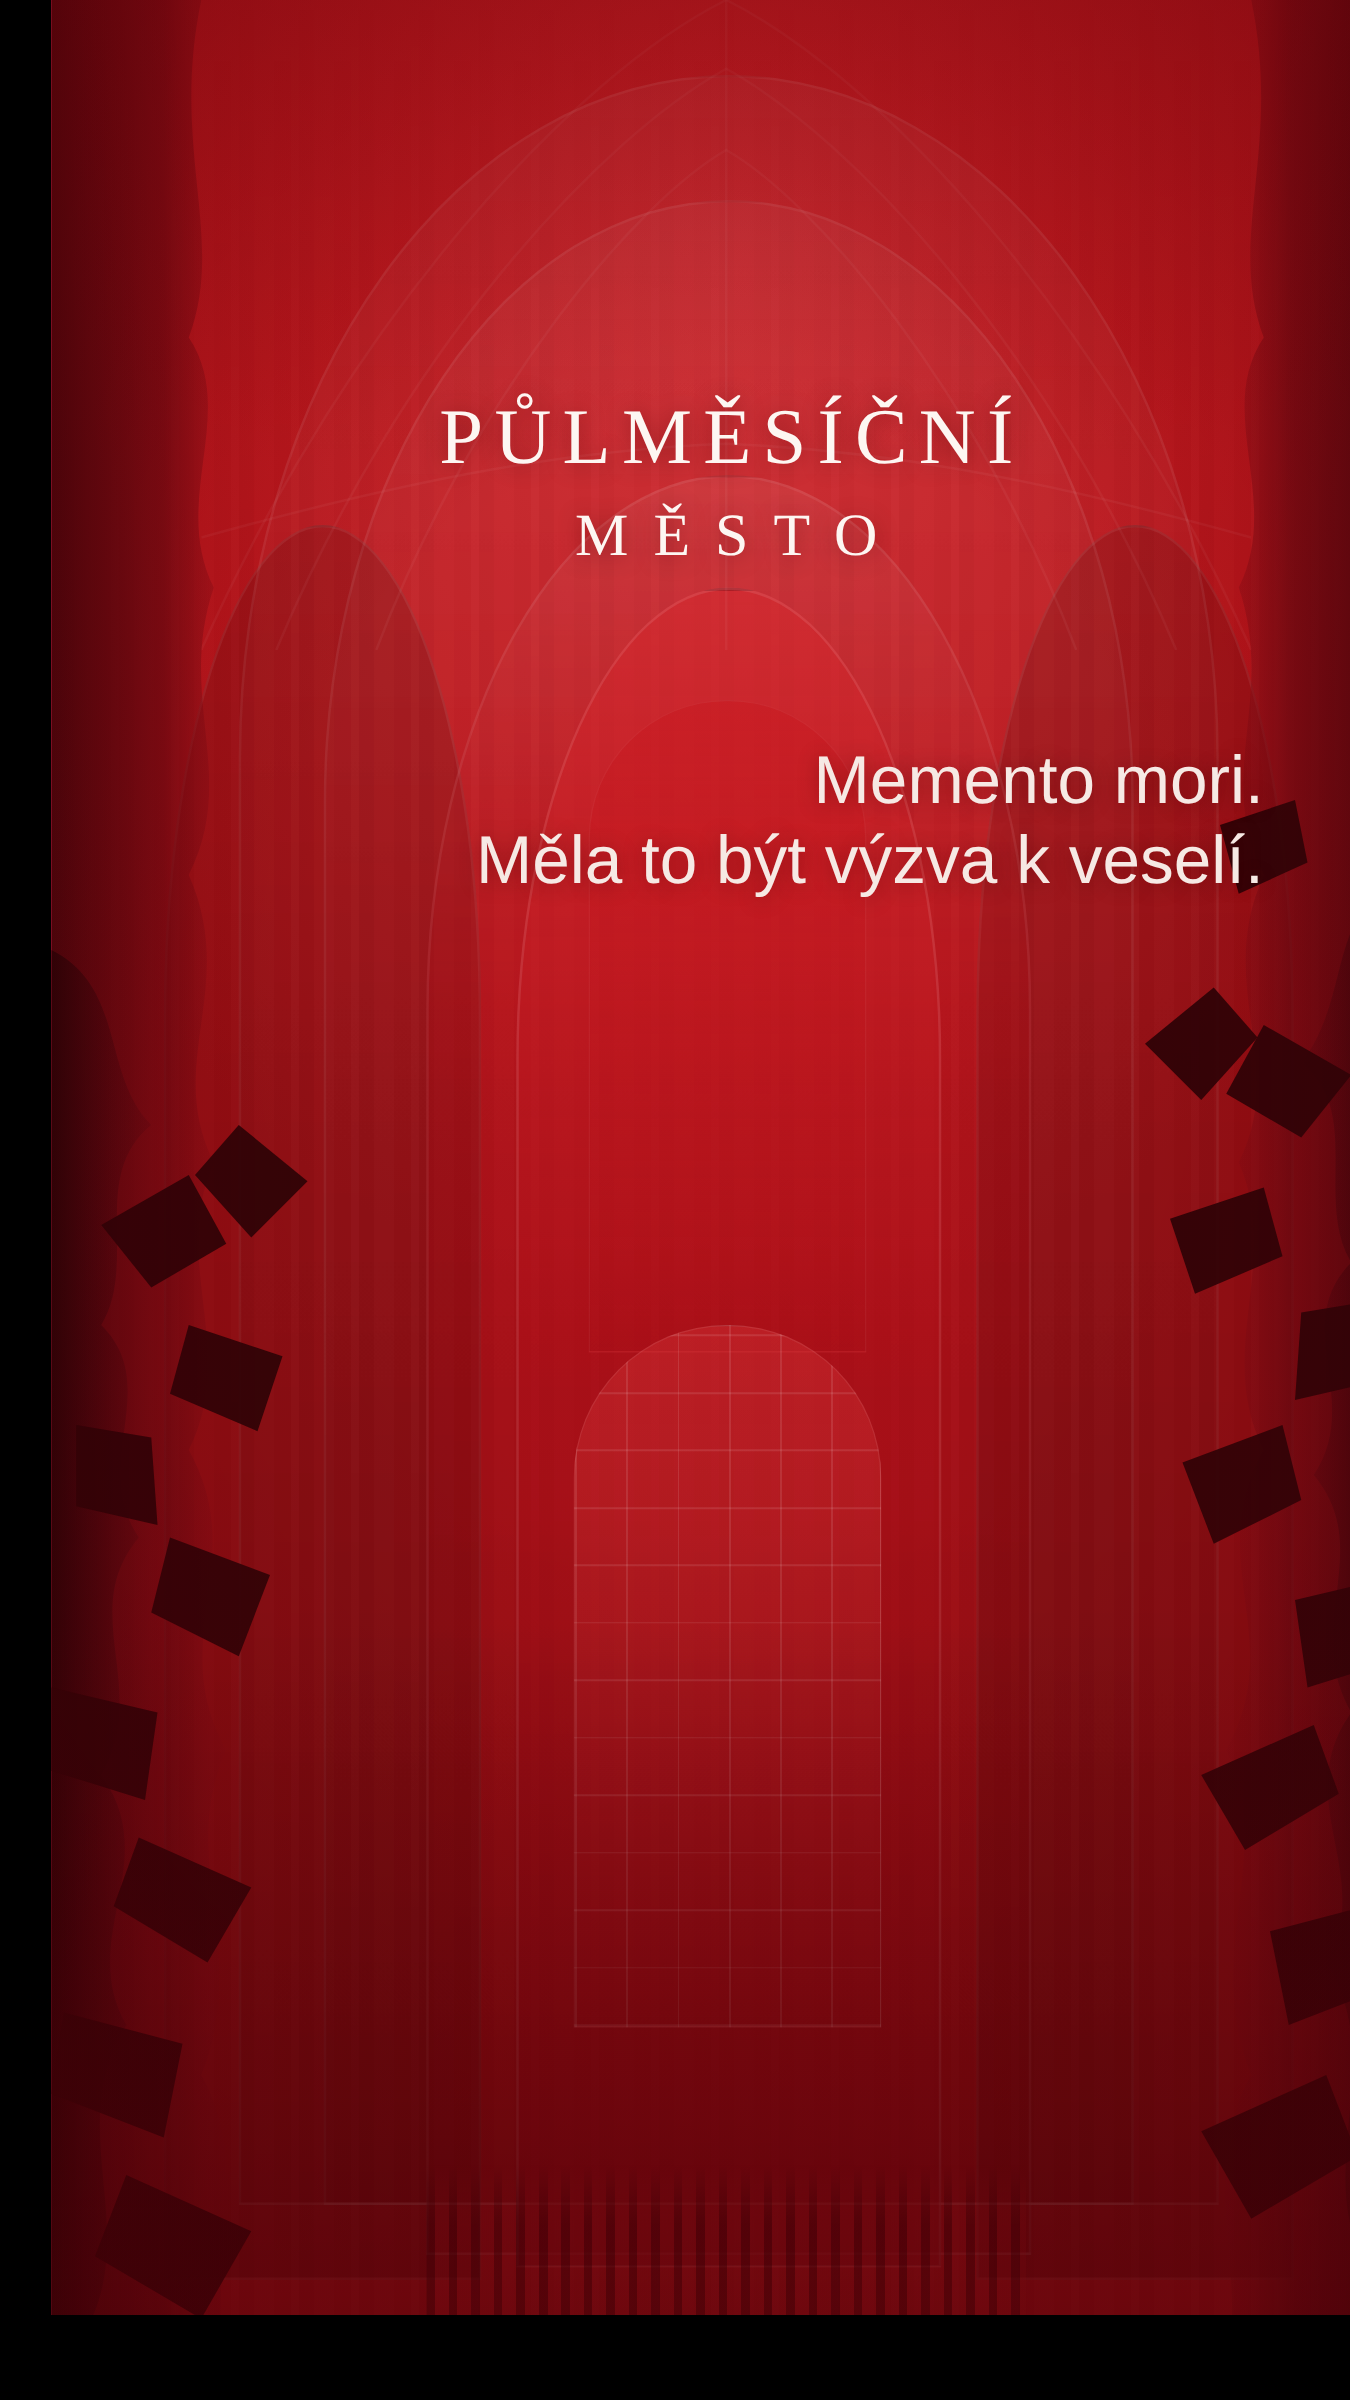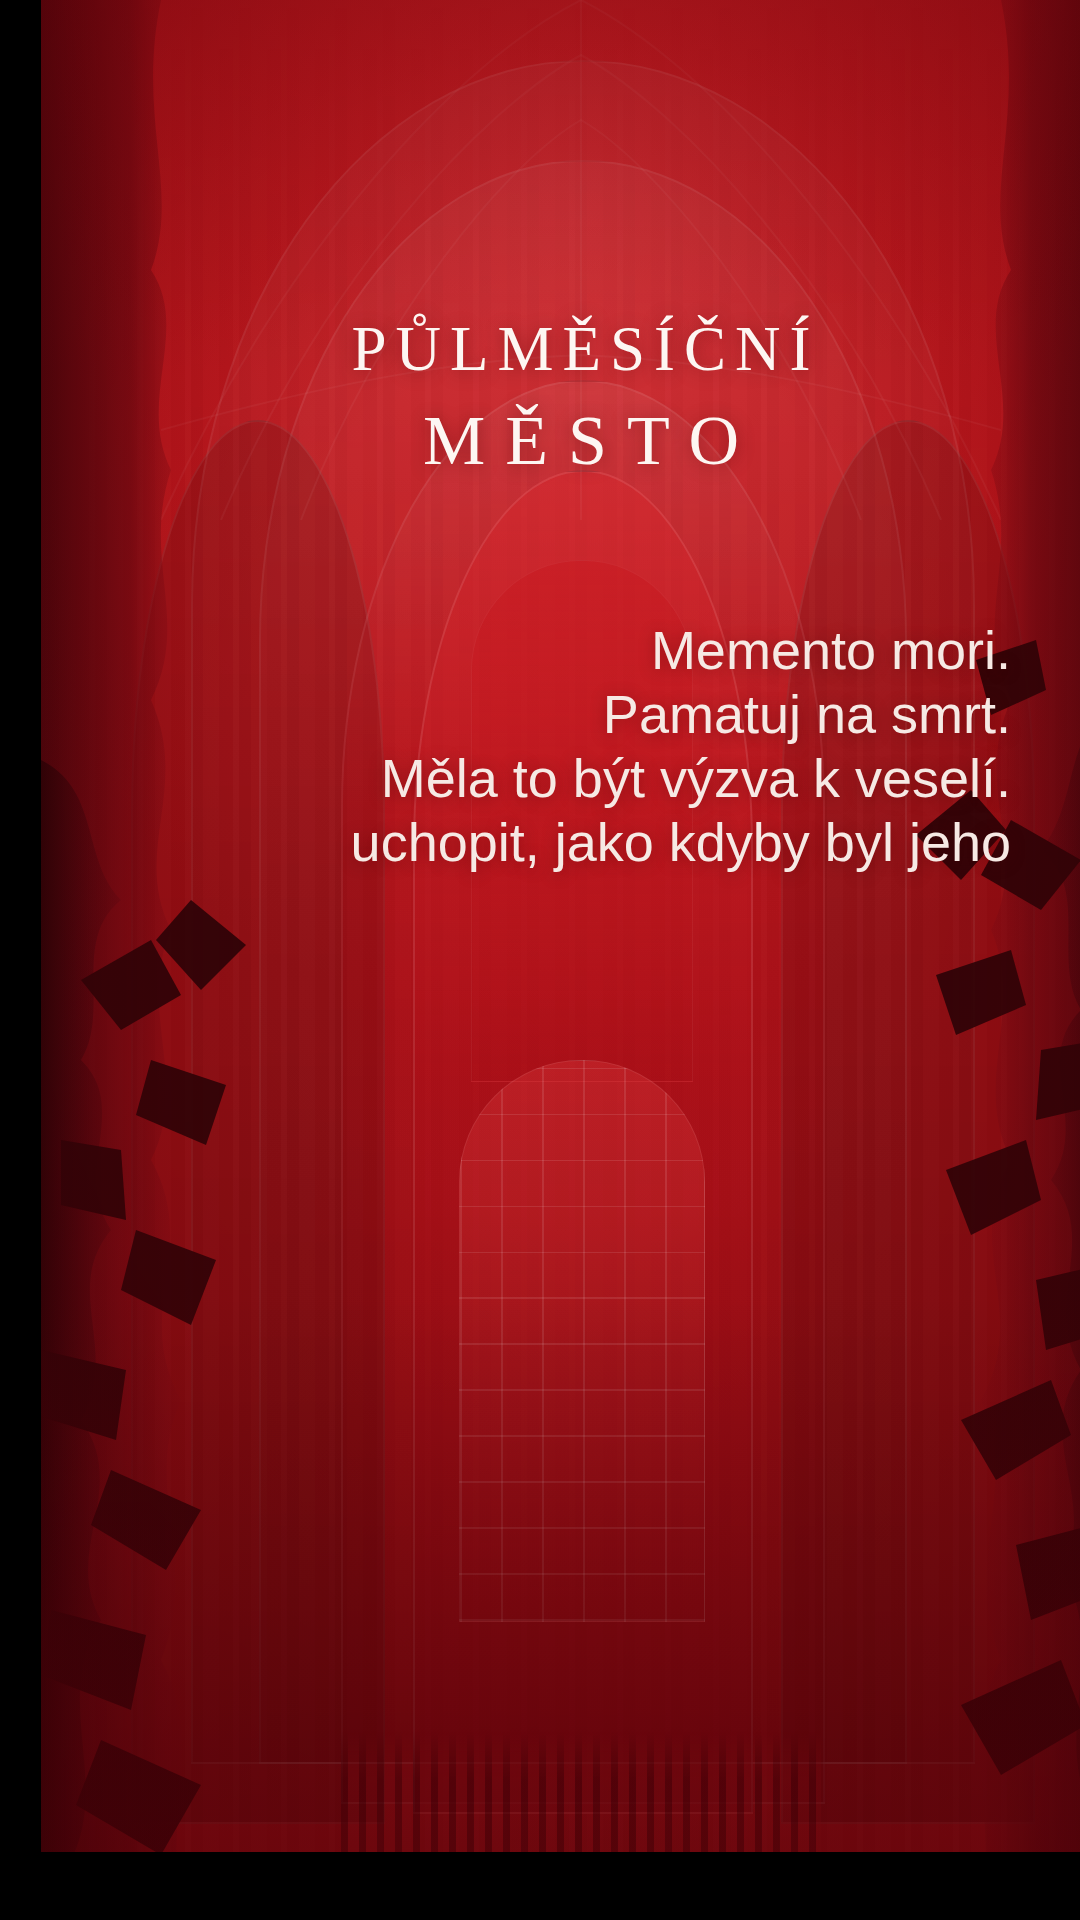--- a/index.html
+++ b/index.html
@@ -172,21 +172,21 @@
   .title-line-1 {
     font-family: "Liberation Serif", serif;
     font-size: 63px;
     letter-spacing: 9px;
     font-weight: 400;
     line-height: 1;
     margin-left: 9px;
   }
   .title-line-2 {
     font-family: "Liberation Serif", serif;
-    font-size: 70px;
+    font-size: 48px;
     letter-spacing: 20px;
     font-weight: 400;
     line-height: 1.15;
     margin-top: 20px;
     margin-left: 20px;
   }
 
   .quote {
     margin-top: 136px;
     width: 860px;
@@ -289,19 +289,17 @@
 
   <div class="content">
 
     <div class="title-block">
       <div class="title-line-1">PŮLMĚSÍČNÍ</div>
       <div class="title-line-2">MĚSTO</div>
     </div>
 
     <div class="quote">
       <span class="quote-line">Memento mori.</span>
-      <span class="quote-line">Pamatuj na smrt.</span>
       <span class="quote-line">Měla to být výzva k veselí.</span>
-      <span class="quote-line">uchopit, jako kdyby byl jeho</span>
     </div>
 
   </div>
 </div>
 
 </body></html>

